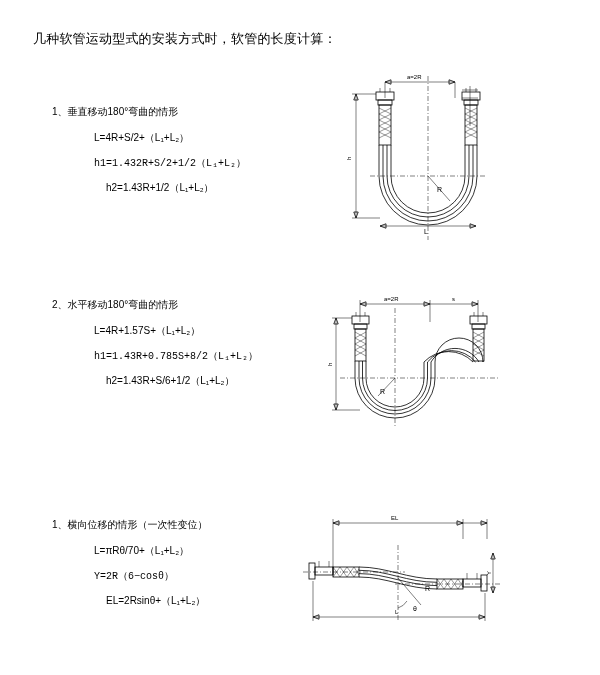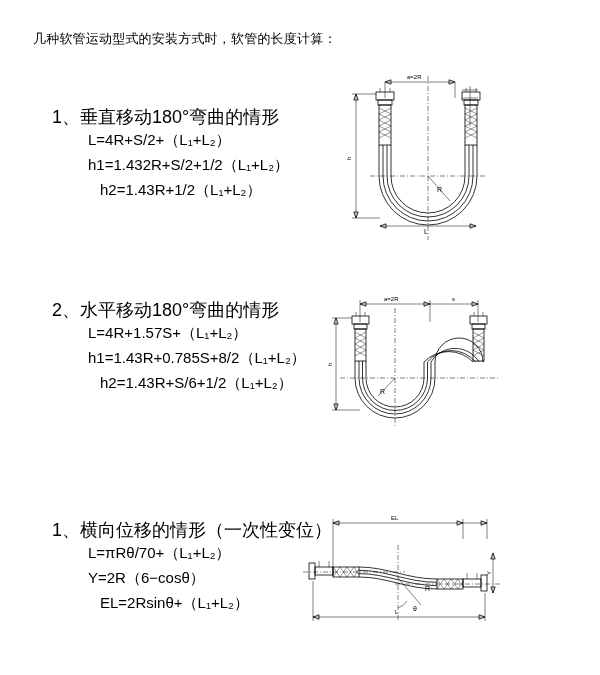--- a/index.html
+++ b/index.html
@@ -33,31 +33,31 @@
     position: absolute;
   }
   .sec1 { left: 0; top: 105px; }
   .sec2 { left: 0; top: 298px; }
   .sec3 { left: 0; top: 518px; }
 
   .sec-title {
     position: absolute;
     left: 52px;
     top: 0;
-    font-size: 18px;
+    font-size: 10px;
     white-space: nowrap;
   }
   .formula {
     position: absolute;
-    left: 88px;
-    font-size: 15px;
+    left: 94px;
+    font-size: 10px;
     white-space: nowrap;
   }
   .f1 { top: 26px; }
-  .f2 { top: 51px; }
+  .f2 { top: 51px; font-family: Liberation Mono, monospace; }
   .f3 { top: 76px; margin-left: 12px; }
 
   
   .drawing {
     position: absolute;
   }
   .d1 { left: 310px; top: 68px; }
   .d2 { left: 310px; top: 288px; }
   .d3 { left: 295px; top: 505px; }
 

